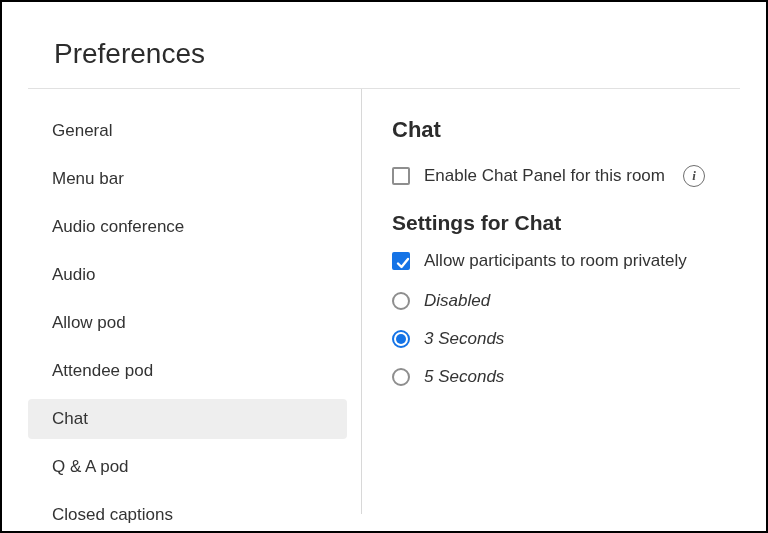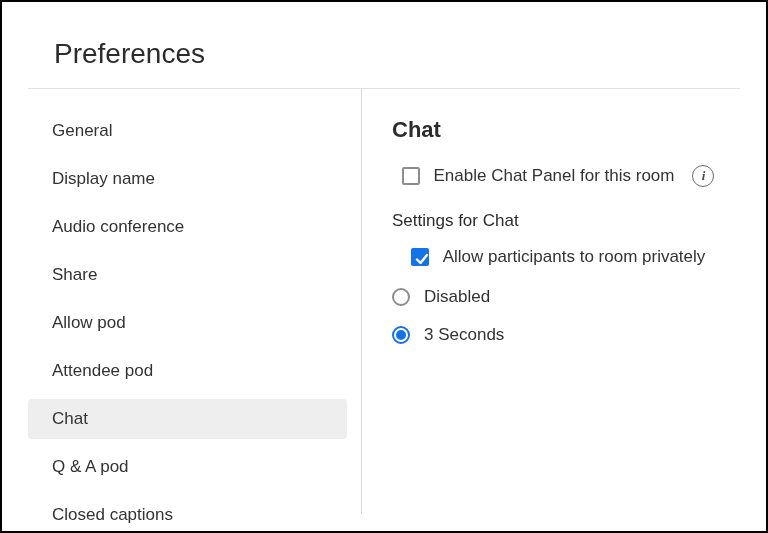--- a/index.html
+++ b/index.html
@@ -7,46 +7,46 @@
     .dialog { width:100%; height:100%; padding:12px; }
     .header { padding: 24px 40px 18px 40px; }
     .header h1 { font-size:28px; font-weight:400; color:#2c2c2c; }
     .divider { height:1px; background:#e1e1e1; margin:0 14px; }
     .body { display:flex; height:calc(100% - 80px); }
     .sidebar { width:348px; border-right:1px solid #d8d8d8; padding:22px 14px 0 14px; }
     .sidebar-item { font-size:17px; color:#333; padding:10px 24px; border-radius:4px; cursor:pointer; margin-bottom:8px; }
     .sidebar-item.selected { background:#eeeeee; }
     .content { flex:1; padding:28px 30px; }
     .content h2 { font-size:22px; font-weight:700; color:#2c2c2c; margin-bottom:22px; }
-    .row { display:flex; align-items:center; margin-bottom:20px;justify-content:center; }
-    .subhead { font-size:17px; font-weight:400; color:#2c2c2c; margin-top:24px; margin-bottom:16px; }
+    .row { display:flex; align-items:center; margin-bottom:20px; }
+    .subhead { font-size:21px; font-weight:700; color:#2c2c2c; margin-top:24px; margin-bottom:16px; }
     .checkbox-box { width:18px; height:18px; border:2px solid #8e8e8e; border-radius:2px; margin-right:14px; flex-shrink:0; background:#fff; position:relative; }
     .checkbox-box.checked { background:#1473e6; border-color:#1473e6; }
     .checkbox-box.checked svg { position:absolute; top:0; left:0; }
     .option-label { font-size:17px; color:#333; }
     .info-icon { display:inline-flex; align-items:center; justify-content:center; width:22px; height:22px; border:1.5px solid #6e6e6e; border-radius:50%; font-family:Georgia,serif; font-style:italic; font-size:13px; color:#4b4b4b; margin-left:18px; font-weight:600; }
     .radio-outer { width:18px; height:18px; border:2px solid #8e8e8e; border-radius:50%; margin-right:14px; flex-shrink:0; position:relative; background:#fff; }
     .radio-outer.selected { border-color:#1473e6; }
     .radio-inner { position:absolute; top:2px; left:2px; width:10px; height:10px; background:#1473e6; border-radius:50%; }
-    .radio-row { display:flex; align-items:center; margin-bottom:18px; cursor:pointer; }
+    .radio-row { display:flex; align-items:center; margin-bottom:18px; cursor:pointer;font-style:italic; }
   </style>
 </head>
 <body>
 
 <div class="dialog">
   <div class="header">
     <h1>Preferences</h1>
   </div>
   <div class="divider"></div>
   <div class="body">
     <nav class="sidebar" id="sidebar">
         <div class="sidebar-item">General</div>
-        <div class="sidebar-item">Display name</div>
+        <div class="sidebar-item">Menu bar</div>
         <div class="sidebar-item">Audio conference</div>
-        <div class="sidebar-item">Share</div>
+        <div class="sidebar-item">Audio</div>
         <div class="sidebar-item">Allow pod</div>
         <div class="sidebar-item">Attendee pod</div>
         <div class="sidebar-item selected">Chat</div>
         <div class="sidebar-item">Q &amp; A pod</div>
         <div class="sidebar-item">Closed captions</div>
       </nav>
     <section class="content">
       <h2>Chat</h2>
 
       <div class="row">
@@ -71,16 +71,20 @@
           <div class="radio-row">
             <span class="radio-outer"></span>
             <span class="option-label">Disabled</span>
           </div>
           <div class="radio-row">
             <span class="radio-outer selected">
               <span class="radio-inner"></span>
             </span>
             <span class="option-label">3 Seconds</span>
           </div>
+          <div class="radio-row">
+            <span class="radio-outer"></span>
+            <span class="option-label">5 Seconds</span>
+          </div>
         </div>
     </section>
   </div>
 </div>
 
 </body></html>

